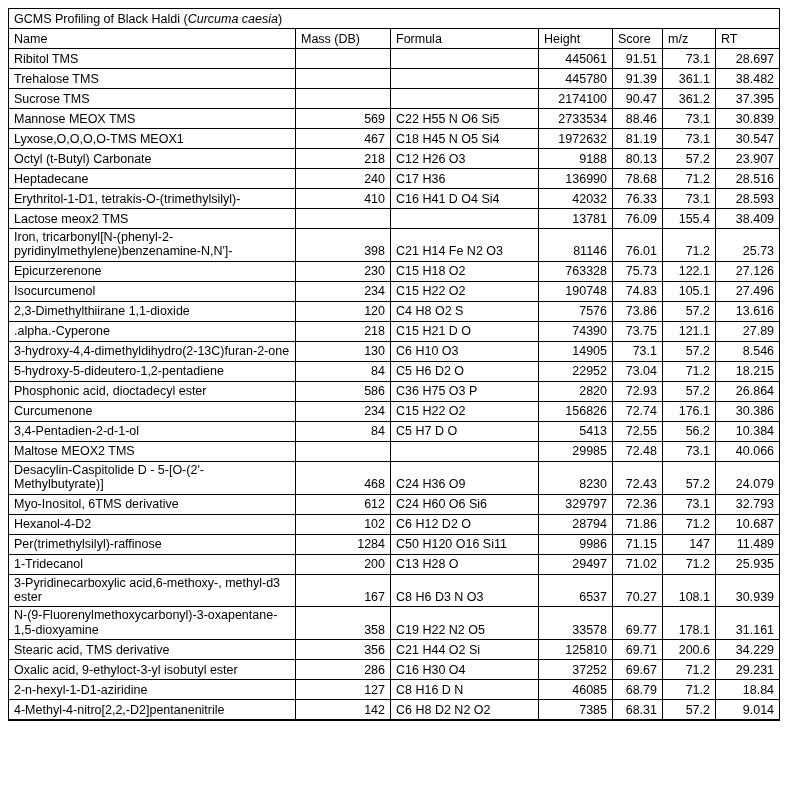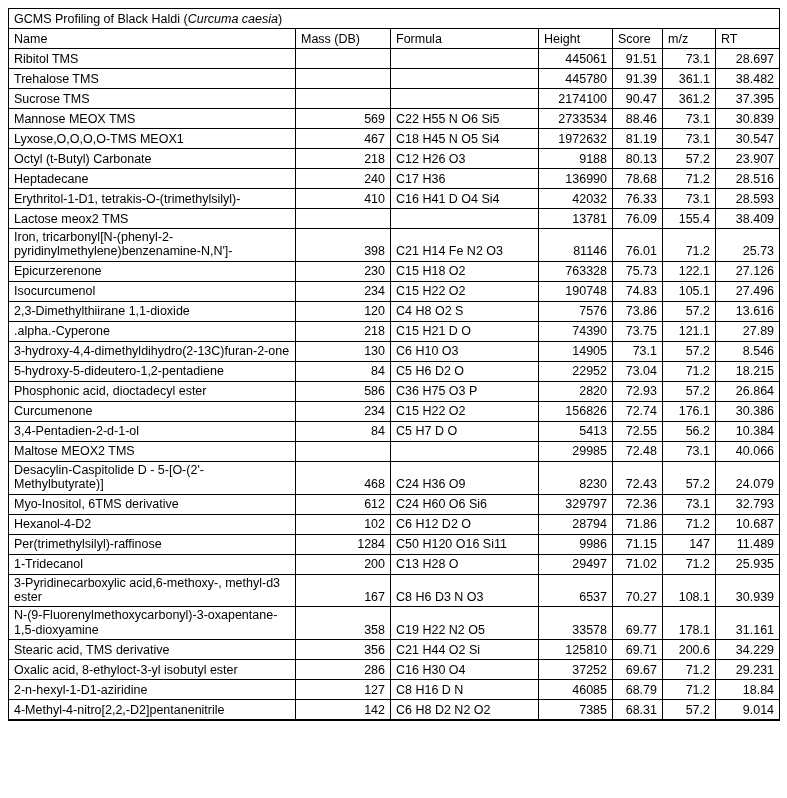--- a/index.html
+++ b/index.html
@@ -326,21 +326,21 @@
       <tr>
     <td class="txt">Stearic acid, TMS derivative</td>
     <td class="num">356</td>
     <td class="txt">C21 H44 O2 Si</td>
     <td class="num">125810</td>
     <td class="num">69.71</td>
     <td class="num">200.6</td>
     <td class="num">34.229</td>
   </tr>
       <tr>
-    <td class="txt">Oxalic acid, 8-ethyloct-3-yl isobutyl ester</td>
+    <td class="txt">Oxalic acid, 9-ethyloct-3-yl isobutyl ester</td>
     <td class="num">286</td>
     <td class="txt">C16 H30 O4</td>
     <td class="num">37252</td>
     <td class="num">69.67</td>
     <td class="num">71.2</td>
     <td class="num">29.231</td>
   </tr>
       <tr>
     <td class="txt">2-n-hexyl-1-D1-aziridine</td>
     <td class="num">127</td>

